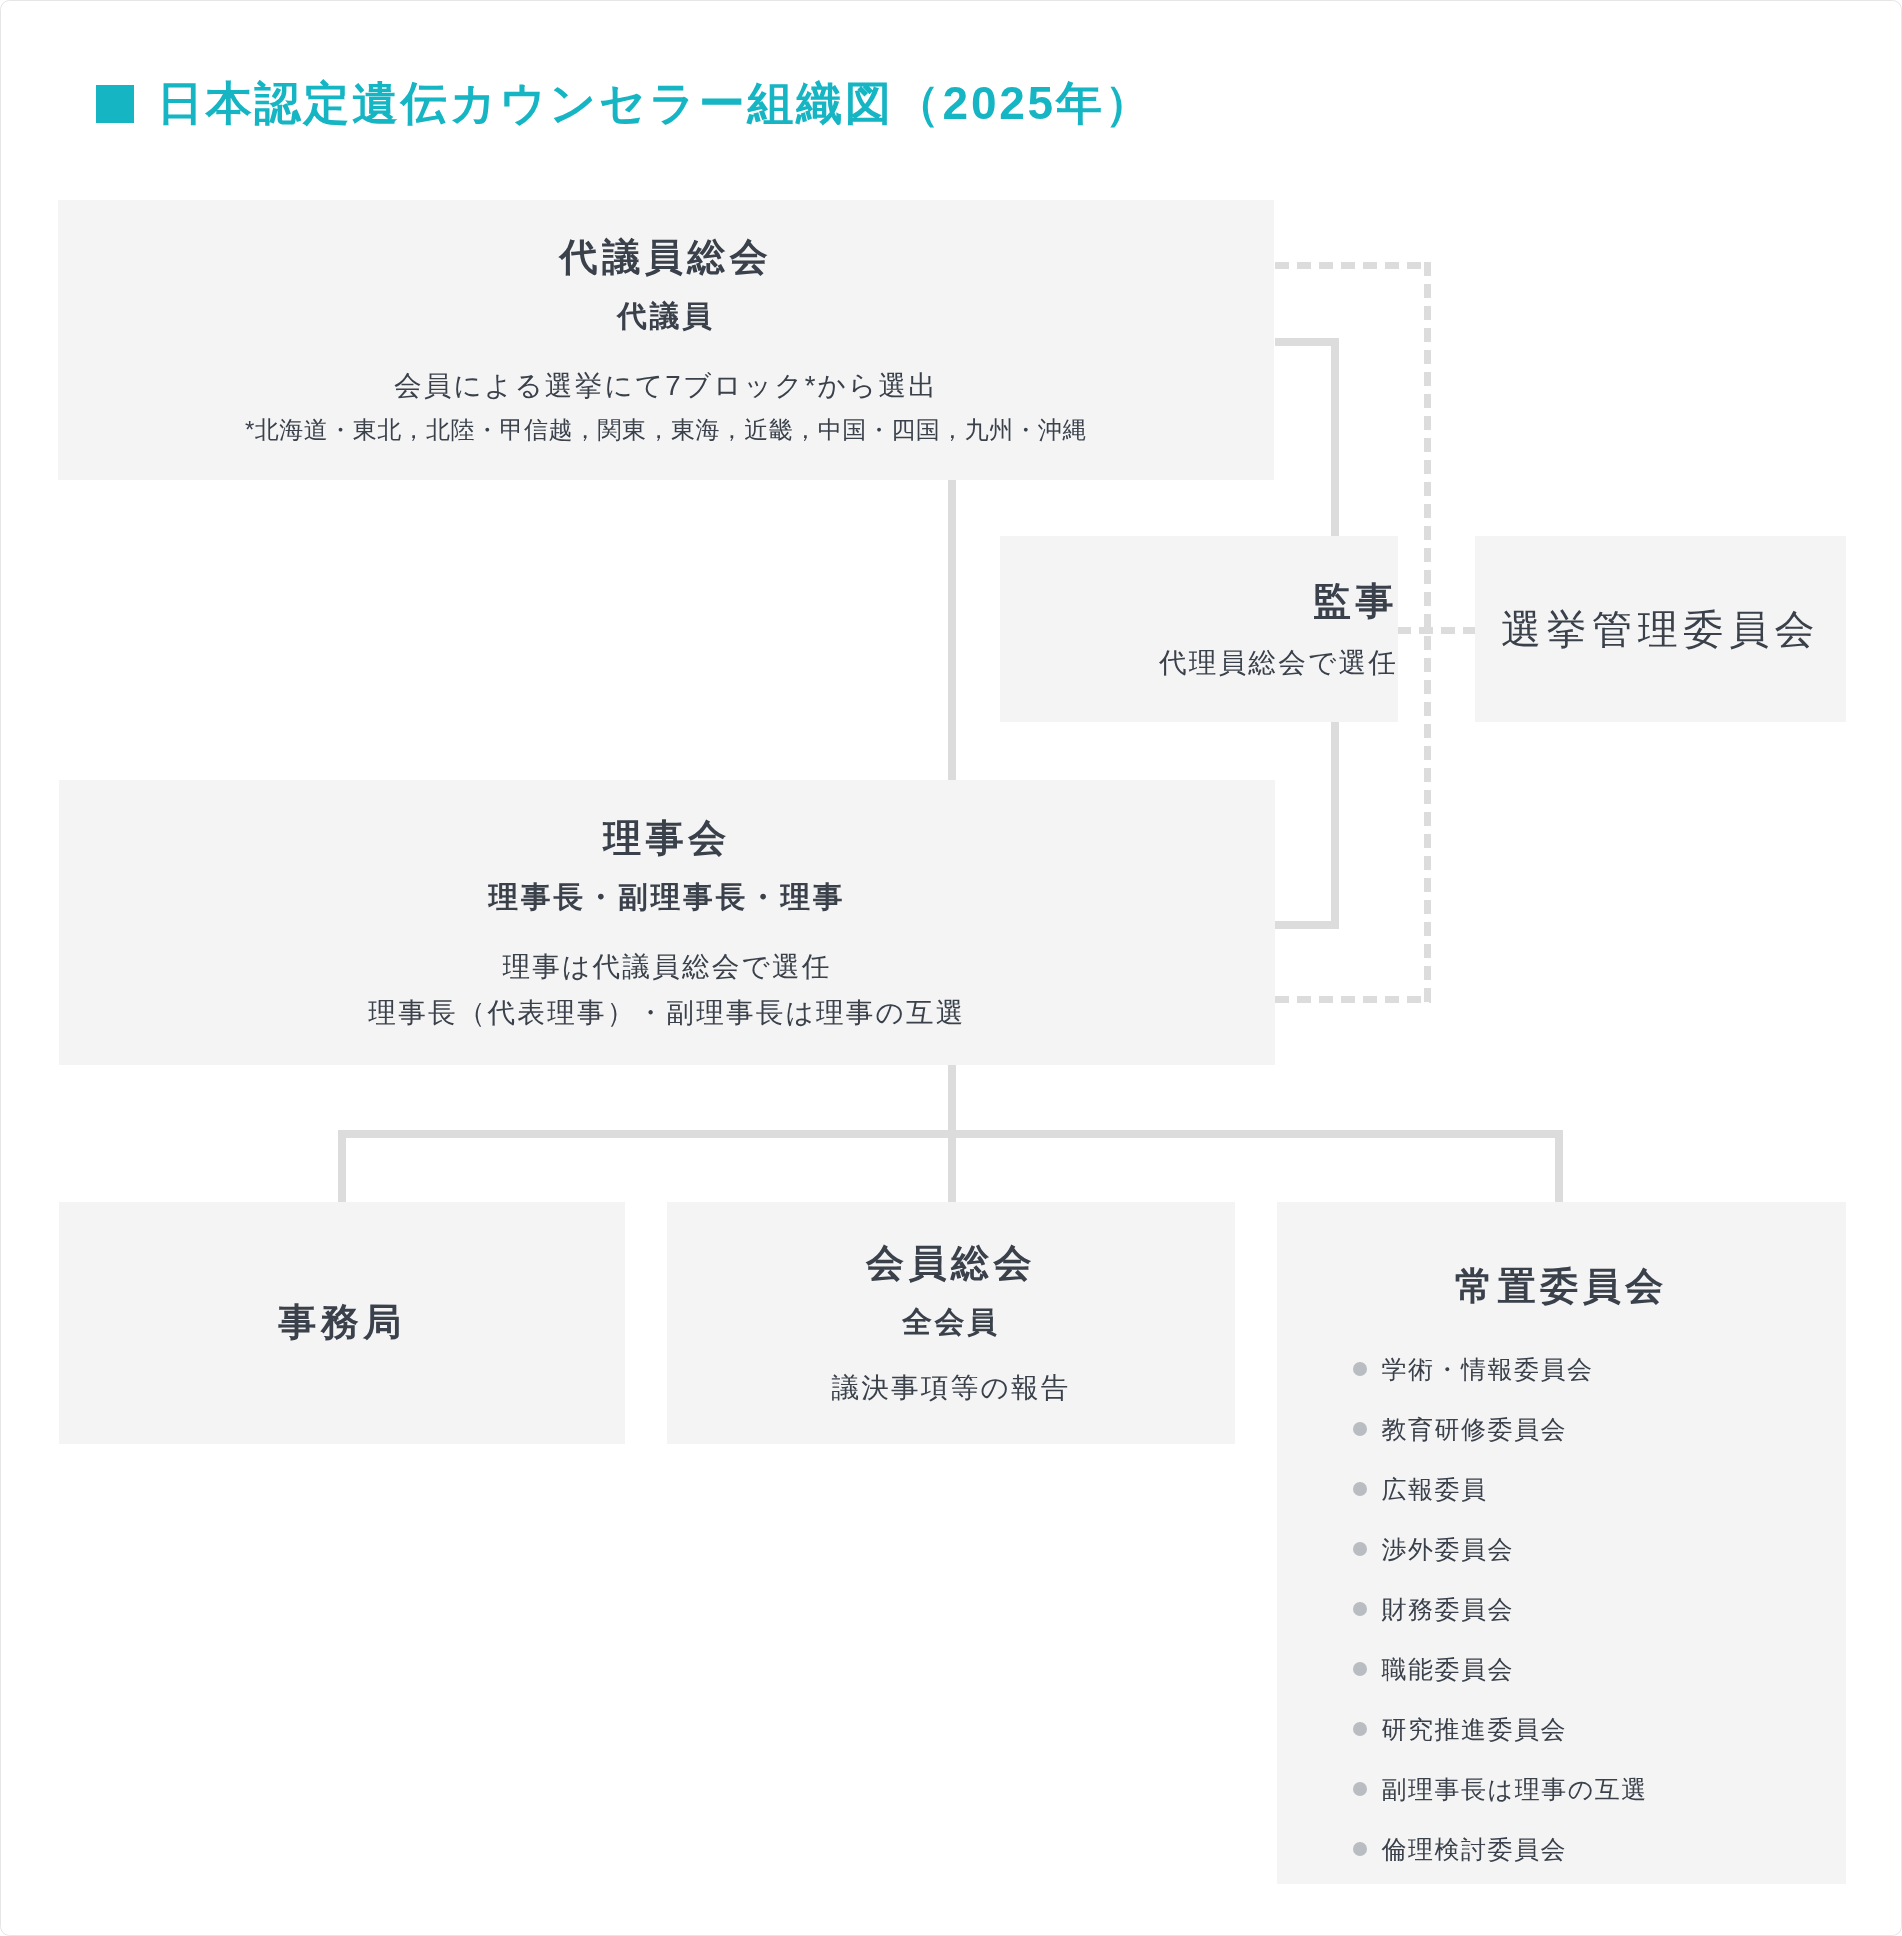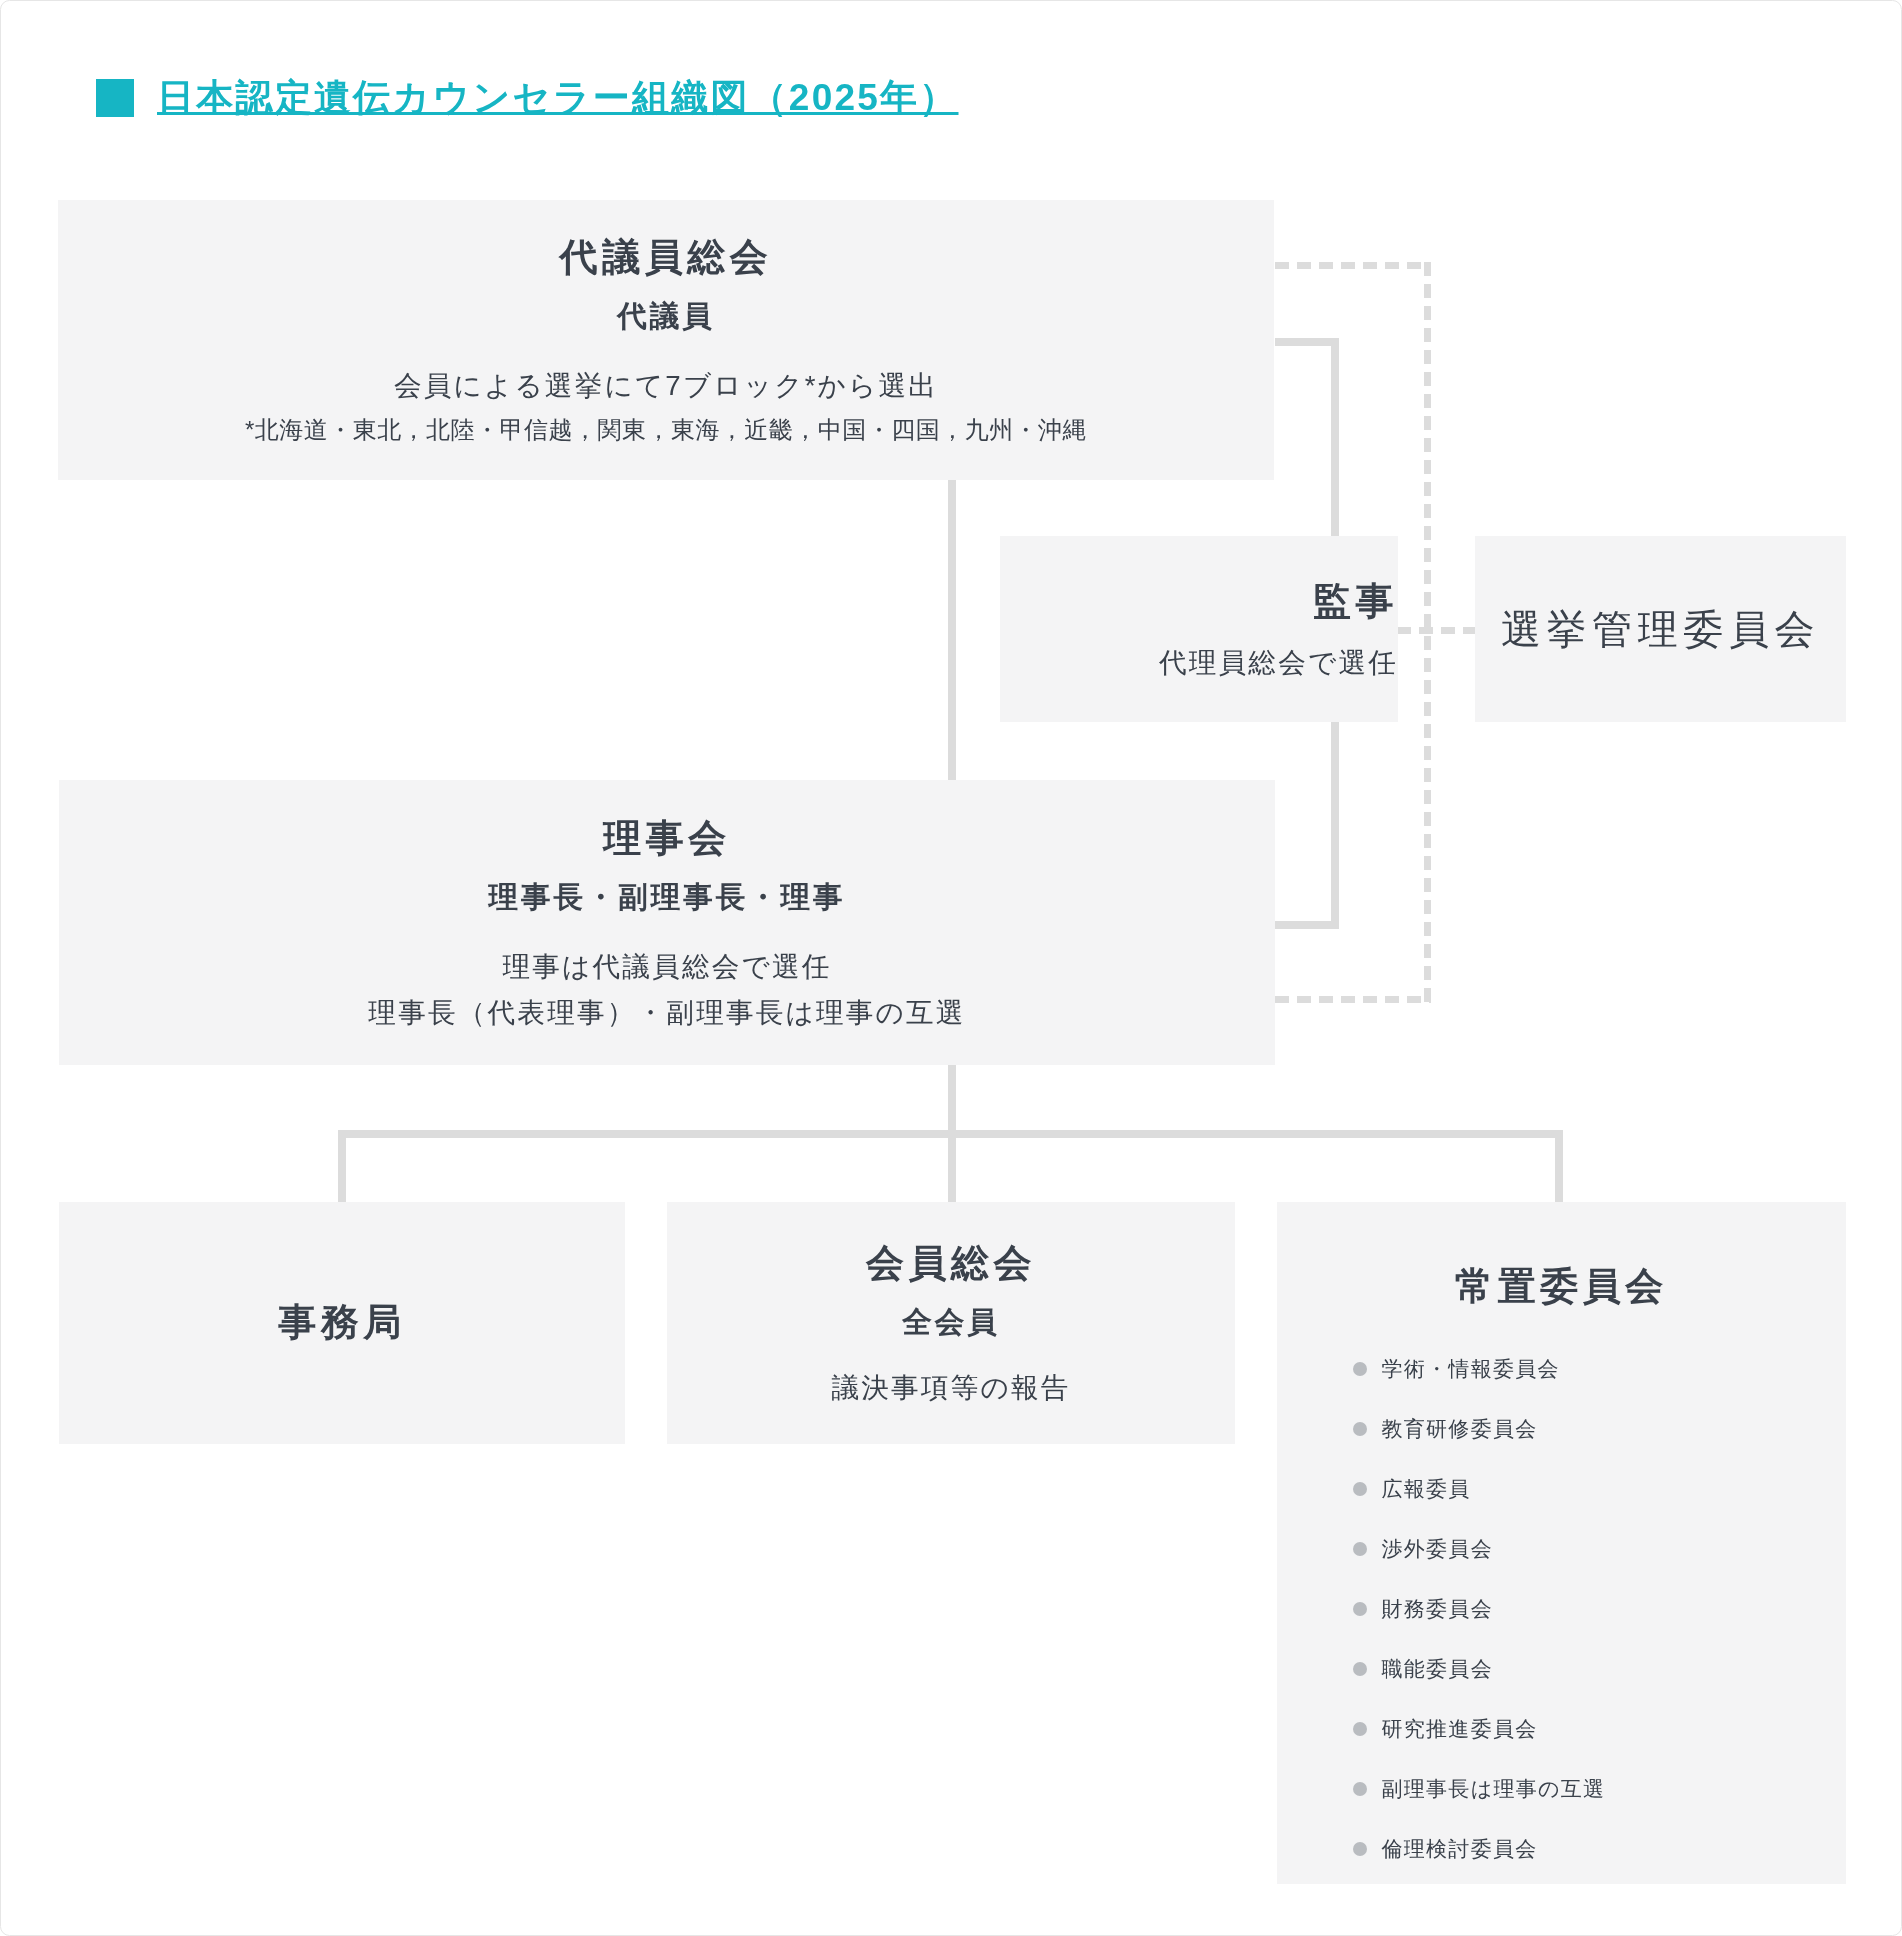--- a/index.html
+++ b/index.html
@@ -13,22 +13,22 @@
   html,body{background:#ffffff;}
   body{font-family:"Liberation Sans","DejaVu Sans",sans-serif;color:var(--text);}
   .page{
     position:relative;width:1902px;height:1936px;background:#ffffff;
     border:1.9px solid #e6e6e6;border-radius:9.5px;overflow:hidden;
   }
   
   .title-row{position:absolute;left:95px;top:72px;display:flex;align-items:center;}
   .title-square{width:38px;height:38px;background:var(--accent);flex:none;}
   .page-title{
-    margin-left:23px;font-size:37px;font-weight:700;color:var(--accent);
-    letter-spacing:0.06em;white-space:nowrap;text-decoration:underline;
+    margin-left:23px;font-size:46px;font-weight:700;color:var(--accent);
+    letter-spacing:0.06em;white-space:nowrap;
   }
   
   .line{position:absolute;background:var(--line);}
   .dash-h{position:absolute;background:repeating-linear-gradient(90deg,var(--line) 0 14.3px,transparent 14.3px 22px);}
   .dash-v{position:absolute;background:repeating-linear-gradient(180deg,var(--line) 0 14.3px,transparent 14.3px 22px);}
   .l-daigiin-rijikai{left:947px;top:478px;width:7.6px;height:301px;}
   .l-bracket-top{left:1274px;top:337px;width:63px;height:7.6px;}
   .l-bracket-v{left:1330px;top:337px;width:7.6px;height:591px;}
   .l-bracket-bottom{left:1274px;top:920px;width:64px;height:7.6px;}
   .l-rijikai-stem{left:947px;top:1064px;width:7.6px;height:137px;}
@@ -64,21 +64,21 @@
   .box-kaiin .body-line{margin-top:32px;}
   .senkyo-title{font-size:40px;font-weight:500;letter-spacing:0.14em;white-space:nowrap;}
   
   .committee-list{
     list-style:none;margin-top:43px;width:100%;
     padding-left:76px;text-align:left;
   }
   .committee-item{display:flex;align-items:center;height:34px;}
   .committee-item + .committee-item{margin-top:26px;}
   .committee-dot{width:14.3px;height:14.3px;border-radius:50%;background:var(--bullet);flex:none;margin-right:14.3px;}
-  .committee-label{font-size:21px;letter-spacing:0.06em;white-space:nowrap;}
+  .committee-label{font-size:25px;letter-spacing:0.06em;white-space:nowrap;}
 </style>
 </head>
 <body>
 
 <div class="page">
 
   <div class="title-row">
     <span class="title-square"></span>
     <h1 class="page-title">日本認定遺伝カウンセラー組織図（2025年）</h1>
   </div>

